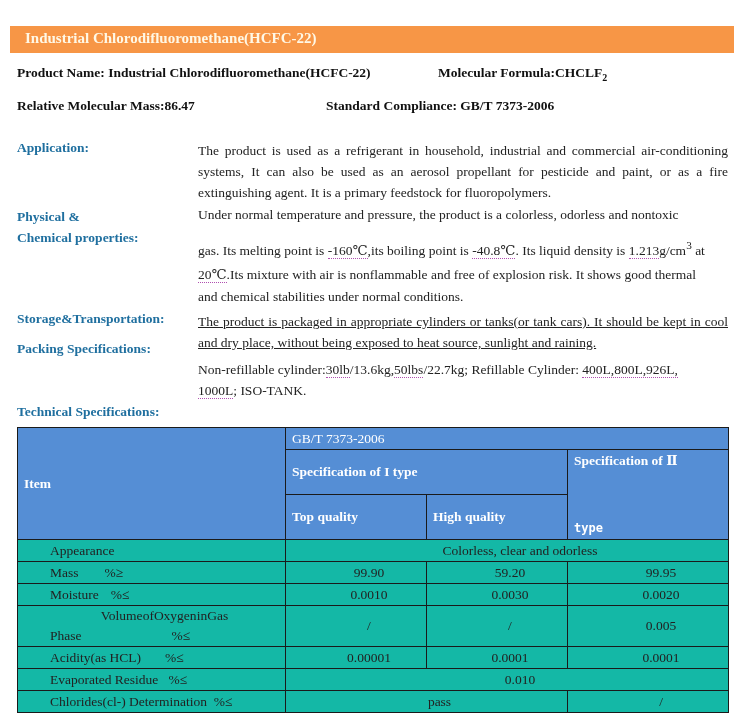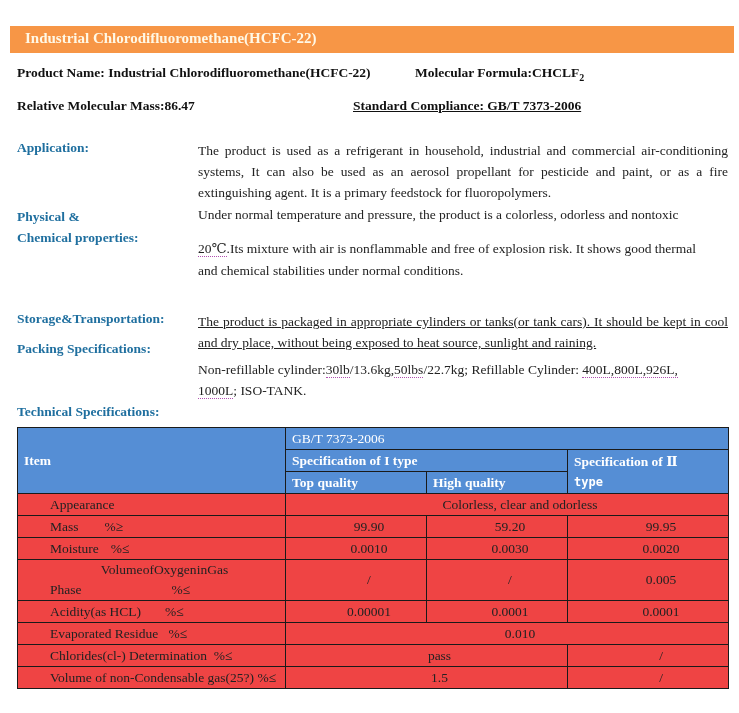--- a/index.html
+++ b/index.html
@@ -13,45 +13,46 @@
   .meta sub { font-size: 10px; }
   .label { position: absolute; left: 17px; font-weight: bold; font-size: 13.5px; color: #1f6f9f; }
   .para { position: absolute; left: 198px; width: 530px; font-size: 13.5px; color: #222;
           text-align: justify; }
   .dotted { border-bottom: 1px dotted #b04fb0; }
   table.spec { position: absolute; left: 17px; top: 427px; width: 711px;
                border-collapse: collapse; font-size: 13.5px; table-layout: fixed; }
   table.spec td { border: 1px solid #1a1a1a; padding: 0 6px; height: 21px; }
   table.spec .hd { background: #558ed5; color: #ffffff; font-weight: bold; }
   table.spec .hd.norm { font-weight: normal; }
-  table.spec .bd { background: #ef4444; color: #222; padding-left: 32px; }
+  table.spec .bd { background: #14b8a6; color: #222; padding-left: 32px; }
   table.spec .c { text-align: center; }
   .justify { display: flex; justify-content: center; }
 </style>
 </head>
 <body>
 
 <div class="banner">
   <span>Industrial Chlorodifluoromethane(HCFC-22)</span>
 </div>
 
 <div class="meta" style="left:17px; top:65px;">Product Name: Industrial Chlorodifluoromethane(HCFC-22)</div>
-<div class="meta" style="left:415px; top:65px;"><span>Molecular Formula:</span><span>CHCLF</span><sub>2</sub></div>
+<div class="meta" style="left:438px; top:65px;"><span>Molecular Formula:</span><span>CHCLF</span><sub>2</sub></div>
 <div class="meta" style="left:17px; top:98px;">Relative Molecular Mass:86.47</div>
-<div class="meta" style="left:353px; top:98px;text-decoration:underline;">Standard Compliance: GB/T 7373-2006</div>
+<div class="meta" style="left:326px; top:98px;">Standard Compliance: GB/T 7373-2006</div>
 
 <div class="label" style="top:140px;">Application:</div>
 <div class="para" style="top:140px; line-height:21px;">The product is used as a refrigerant in household, industrial and commercial air-conditioning systems, It can also be used as an aerosol propellant for pesticide and paint, or as a fire extinguishing agent. It is a primary feedstock for fluoropolymers.</div>
 
 <div class="label" style="top:206px; line-height:21px;">
   <div>Physical &amp;</div>
   <div>Chemical properties:</div>
 </div>
 <div class="para" style="top:206px;">
   <div style="height:26px; line-height:18px;">Under normal temperature and pressure, the product is a colorless, odorless and nontoxic</div>
+  <div style="height:26px; line-height:26px; white-space:nowrap;"><span>gas. Its melting point is </span><span class="dotted">-160℃</span><span>,its boiling point is </span><span class="dotted">-40.8℃</span><span>. Its liquid density is </span><span class="dotted">1.213</span><span>g/cm</span><sup>3</sup><span> at</span></div>
   <div style="height:24px; line-height:34px; white-space:nowrap;"><span class="dotted">20℃</span><span>.Its mixture with air is nonflammable and free of explosion risk. It shows good thermal</span></div>
   <div style="line-height:30px;">and chemical stabilities under normal conditions.</div>
 </div>
 
 <div class="label" style="top:311px;">Storage&amp;Transportation:</div>
 <div class="para" style="top:311px; line-height:21px;text-decoration:underline;">The product is packaged in appropriate cylinders or tanks(or tank cars). It should be kept in cool and dry place, without being exposed to heat source, sunlight and raining.</div>
 
 <div class="label" style="top:341px;">Packing Specifications:</div>
 <div class="para" style="top:359px; line-height:21px; text-align:left; width:500px;"><span>Non-refillable cylinder:</span><span class="dotted">30lb</span><span>/13.6kg,</span><span class="dotted">50lbs</span><span>/22.7kg; Refillable Cylinder: </span><span class="dotted">400L,800L,926L,</span><br><span class="dotted">1000L</span><span>; ISO-TANK.</span></div>
 
@@ -66,21 +67,21 @@
   </colgroup>
   <tbody>
       <tr>
     <td class="hd" rowspan="3">Item</td>
     <td class="hd norm" colspan="3">GB/T 7373-2006</td>
   </tr>
   <tr>
     <td class="hd" colspan="2">Specification of I type</td>
     <td class="hd" rowspan="2" style="line-height:21px;">
       <div>Specification of  Ⅱ</div>
-      <div class="mono" style="font-family:'DejaVu Sans Mono',monospace;font-size:12px;">type</div>
+      <div class="mono" style="font-family:'DejaVu Sans Mono',monospace;font-size:12px;margin-top:47px;">type</div>
     </td>
   </tr>
   <tr>
     <td class="hd">Top quality</td>
     <td class="hd">High quality</td>
   </tr>
 
   <tr>
     <td class="bd">Appearance</td>
     <td class="bd c" colspan="3">Colorless, clear and odorless</td>

